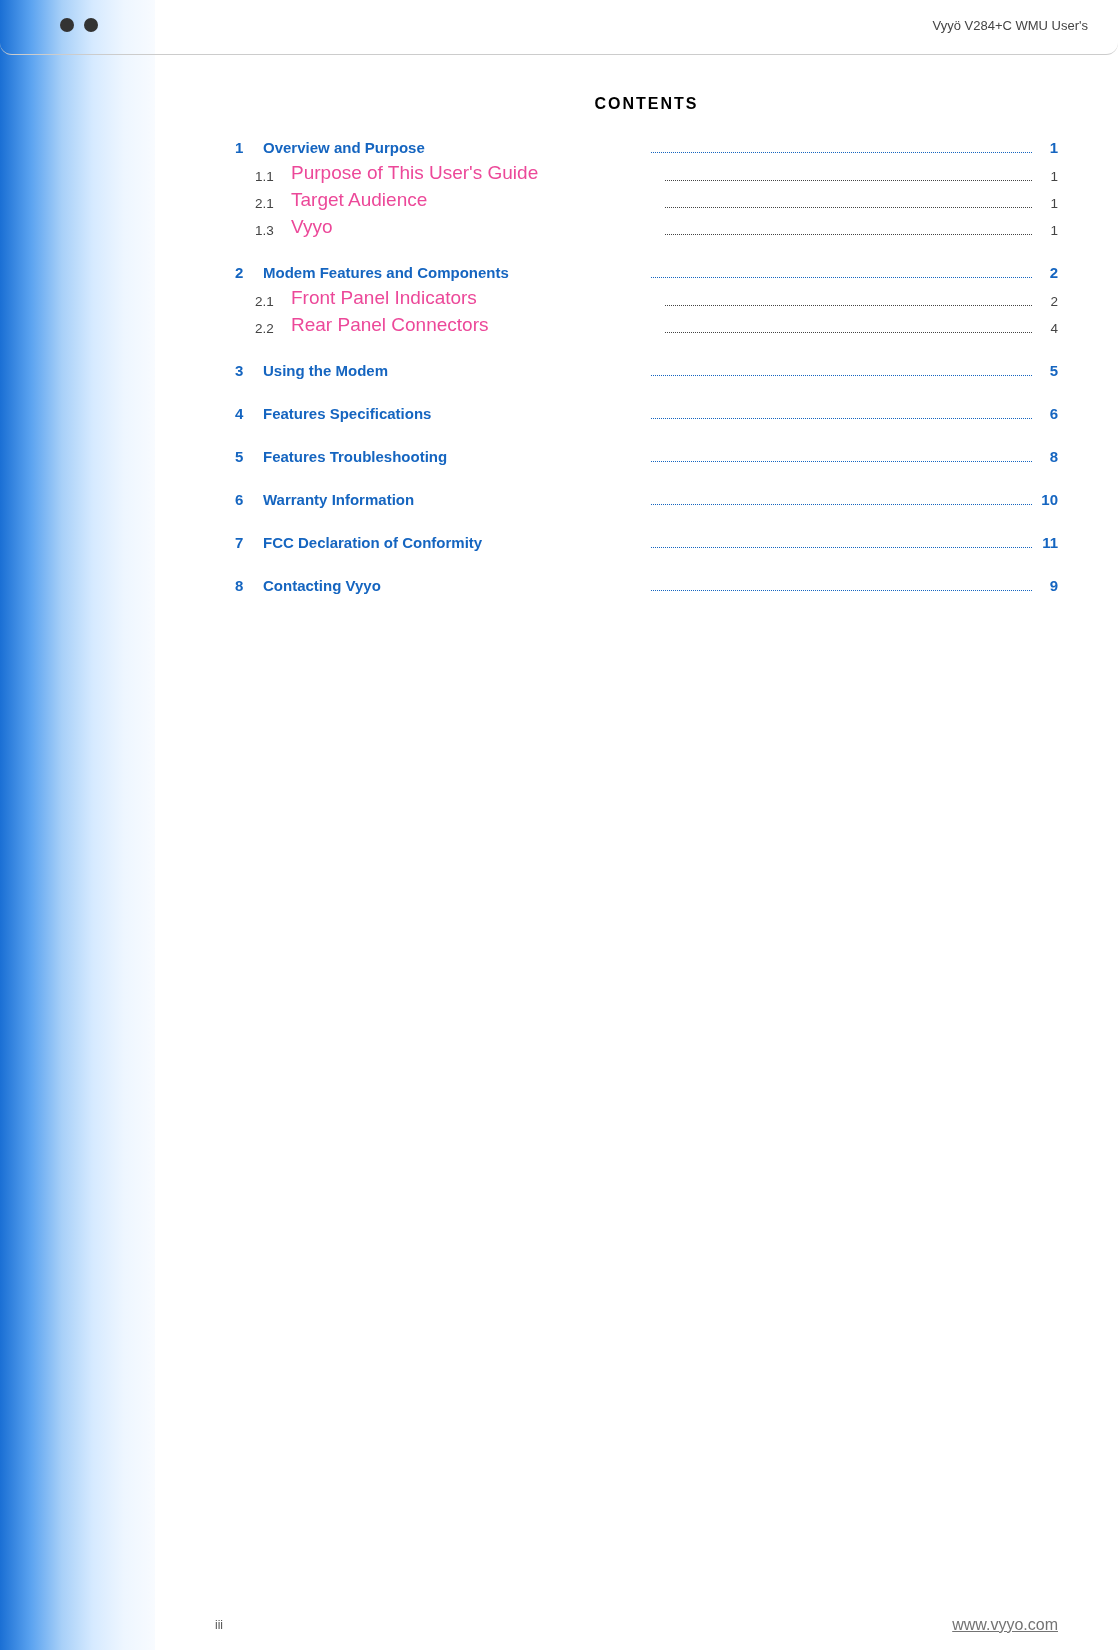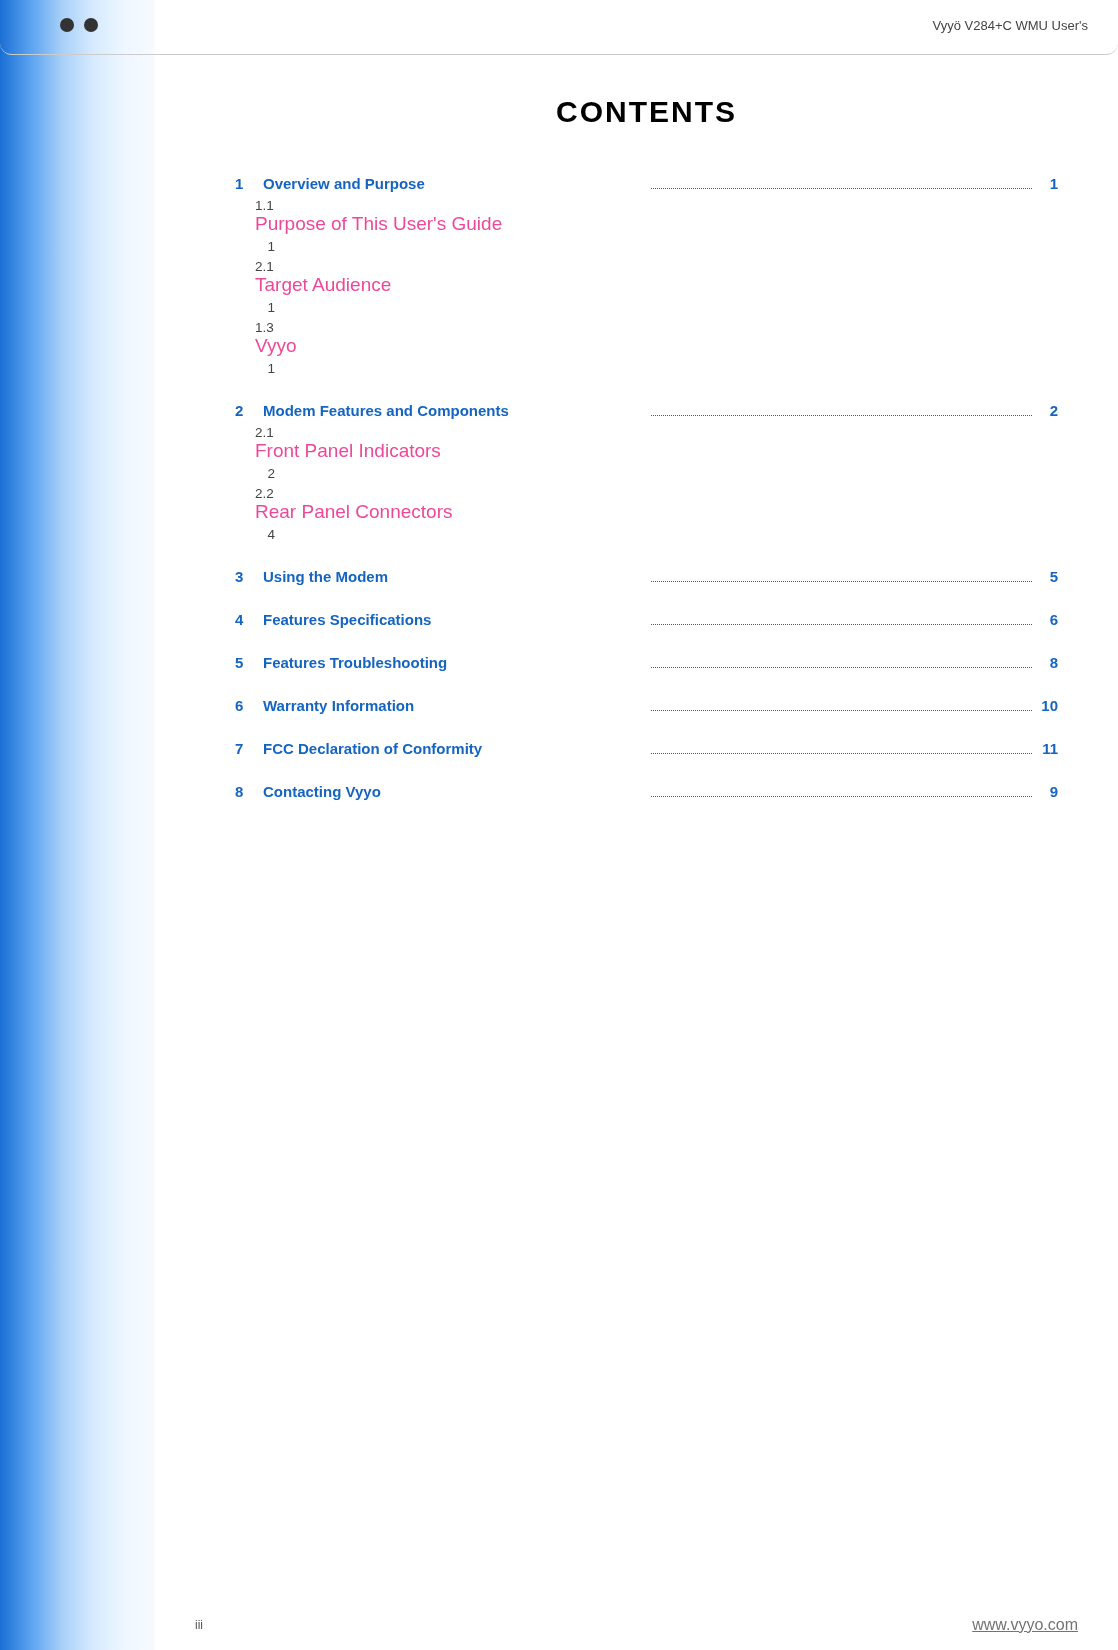--- a/index.html
+++ b/index.html
@@ -68,25 +68,25 @@
     .content {
       position: absolute;
       left: 155px;
       top: 55px;
       right: 0;
       bottom: 50px;
       padding: 40px 60px 40px 80px;
     }
 
     .page-title {
-      font-size: 30px;
+      font-size: 16px;
       font-weight: bold;
       text-align: center;
       color: #000000;
-      margin-bottom: 38px;
+      margin-bottom: 18px;
       letter-spacing: 2px;
     }
 
     .toc-container {
       width: 100%;
     }
 
     .toc-section {
       margin-bottom: 18px;
     }
@@ -121,24 +121,23 @@
     .toc-page-main {
       font-size: 15px;
       font-weight: bold;
       color: #1565c0;
       min-width: 20px;
       text-align: right;
     }
 
     .toc-sub-entry {
       display: flex;
-      align-items: flex-start;
+      align-items: flex-end;
       margin-bottom: 5px;
       padding-left: 20px;
-      flex-direction: column;
     }
 
     .toc-number-sub {
       font-size: 13.5px;
       color: #444;
       min-width: 36px;
     }
 
     .toc-title-sub {
       font-size: 19px;
@@ -162,21 +161,21 @@
     
     .footer {
       position: absolute;
       bottom: 0;
       left: 0;
       right: 0;
       height: 50px;
       display: flex;
       align-items: center;
       justify-content: space-between;
-      padding: 0 40px;
+      padding: 0 60px;
       border-top: none;
       text-align: right;
     }
 
     .footer-page {
       font-size: 12px;
       color: #555;
       margin-left: 155px;
     }
 

